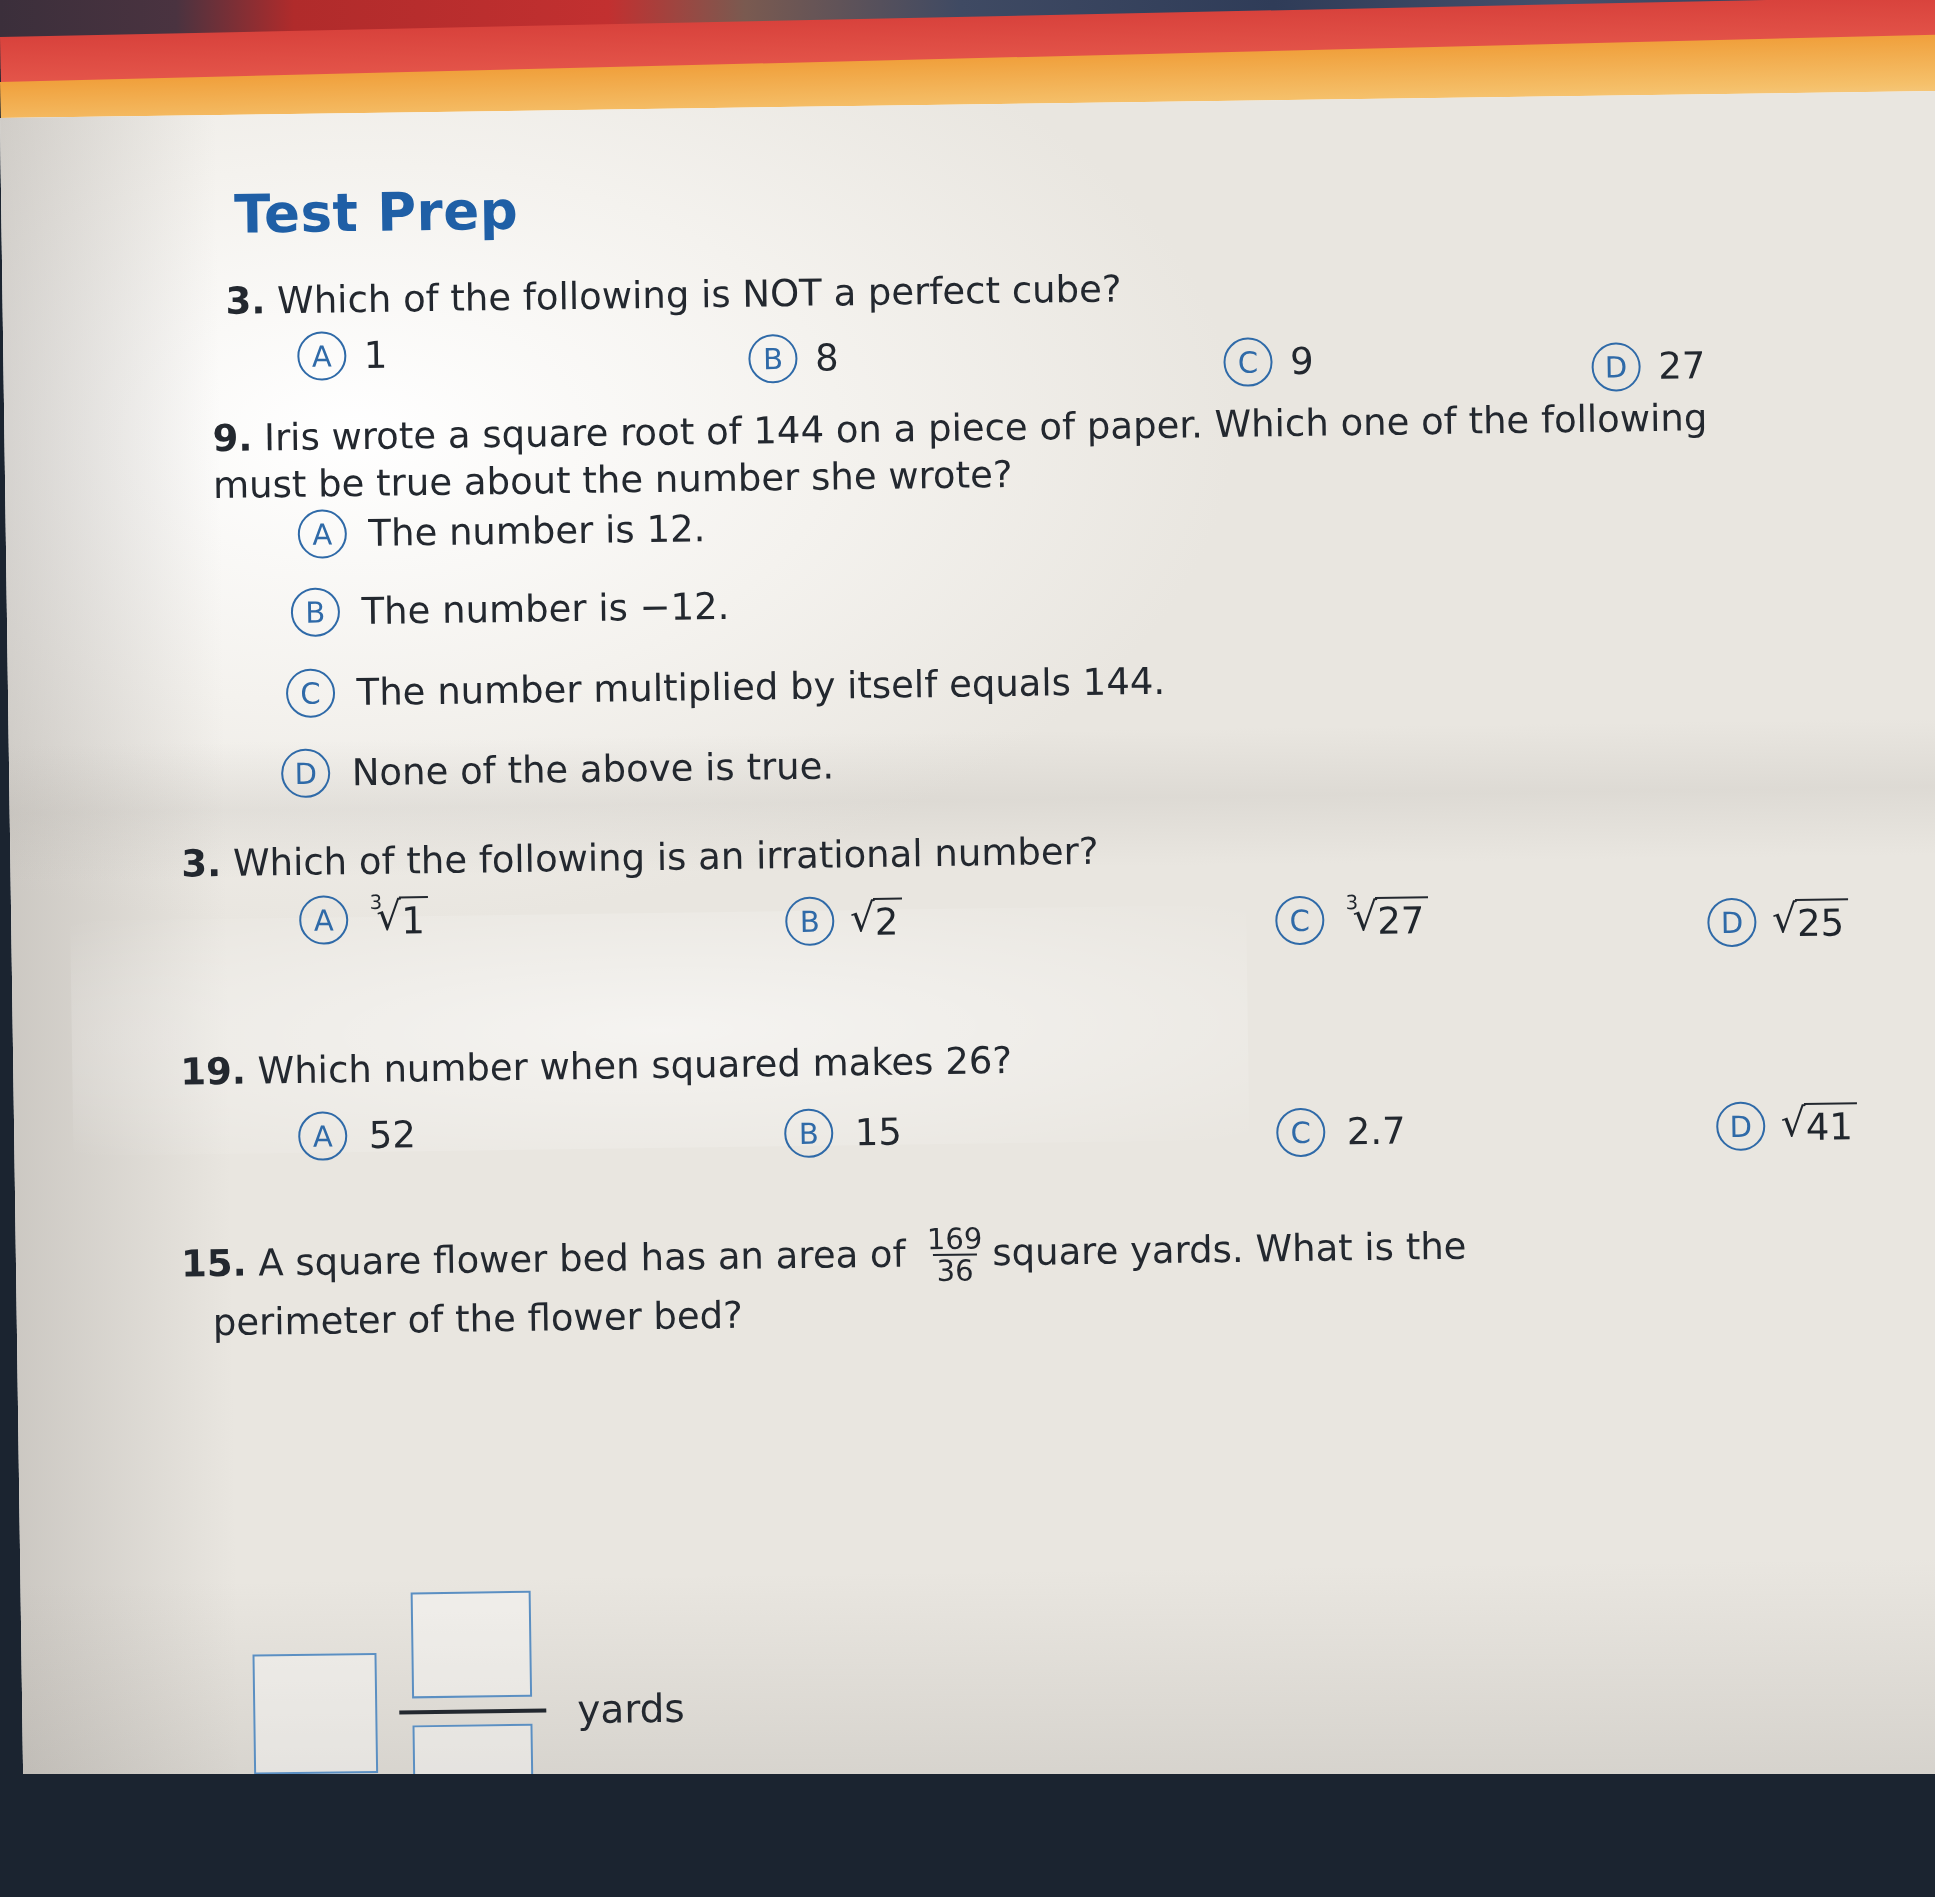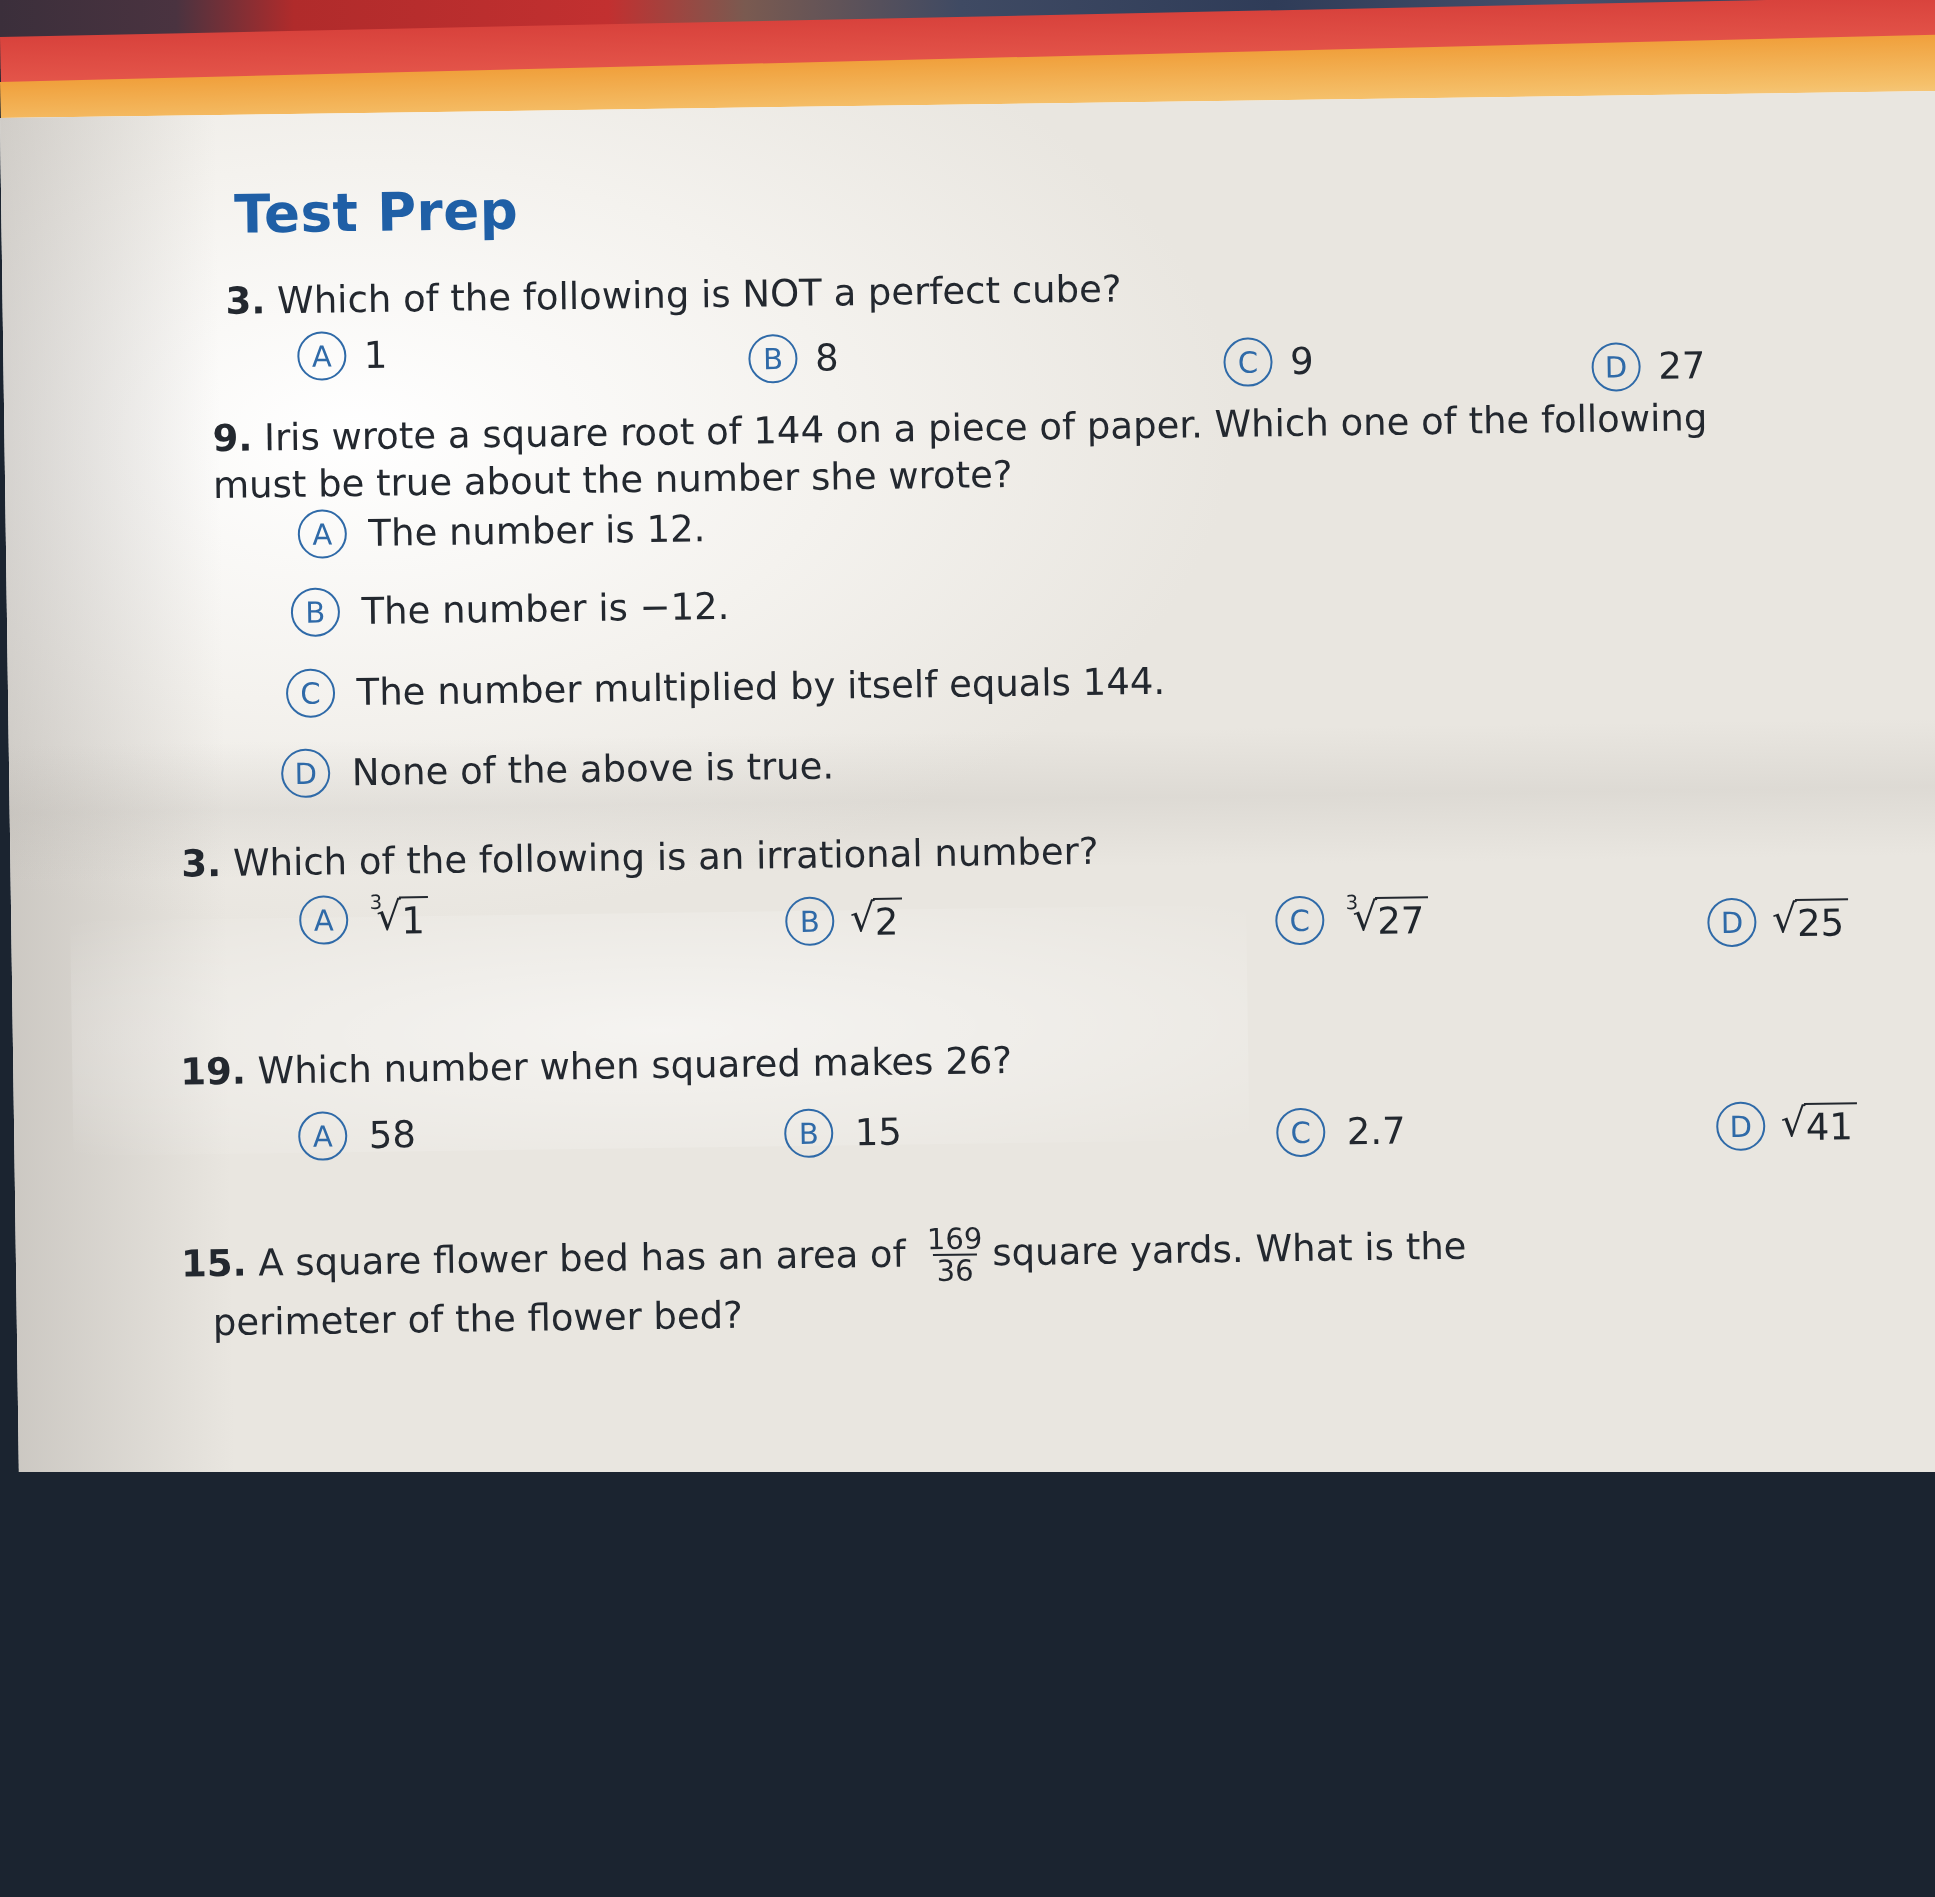--- a/index.html
+++ b/index.html
@@ -10,21 +10,21 @@
   body {
     width: 1936px;
     height: 1898px;
     overflow: hidden;
     font-family: "DejaVu Sans", sans-serif;
   }
 
   #page {
     position: relative;
     width: 1936px;
-    height: 1472px;
+    height: 1774px;
     overflow: hidden;
   }
 
   
   .photo-top {
     position: absolute;
     left: 0; top: 0;
     width: 1936px; height: 69px;
     background:
       linear-gradient(90deg,
@@ -347,21 +347,21 @@
         </span>
       </div>
 
       <div class="q" style="left:167px; top:933px; width:1568px;">
         <span class="qnum">19.</span>
         <span>Which number when squared makes 26?</span>
       </div>
 
       <div class="stack-choice" style="left:284px; top:998px;">
         <span class="bubble">A</span>
-        <span class="ctext">58</span>
+        <span class="ctext">52</span>
       </div>
       <div class="stack-choice" style="left:770px; top:1002px;">
         <span class="bubble">B</span>
         <span class="ctext">15</span>
       </div>
       <div class="stack-choice" style="left:1262px; top:1008px;">
         <span class="bubble">C</span>
         <span class="ctext">2.7</span>
       </div>
       <div class="stack-choice" style="left:1702px; top:1008px;">

